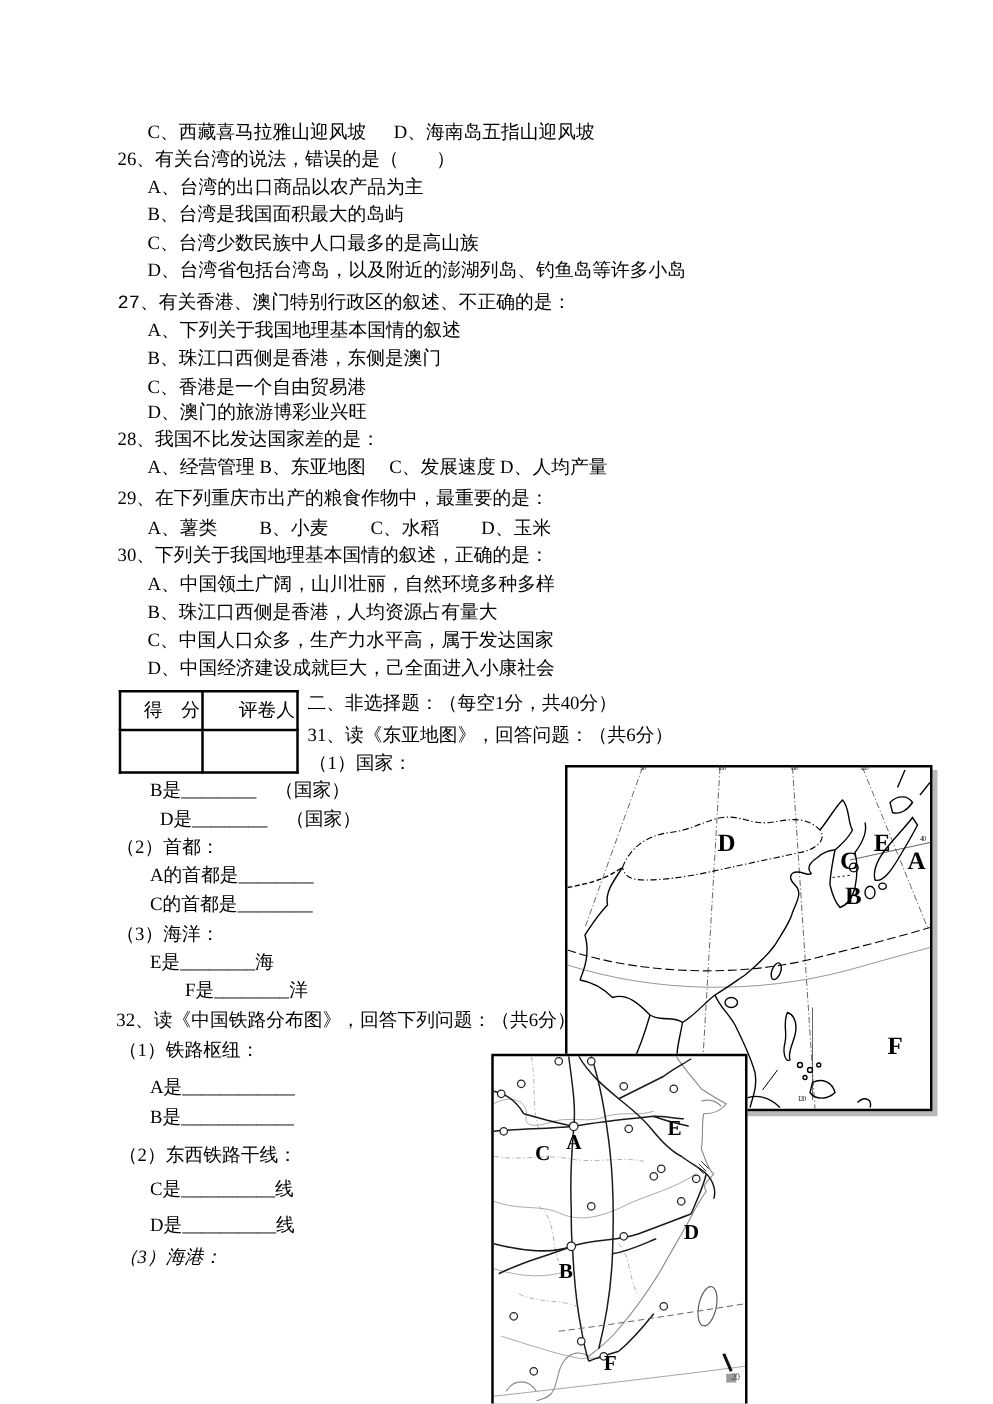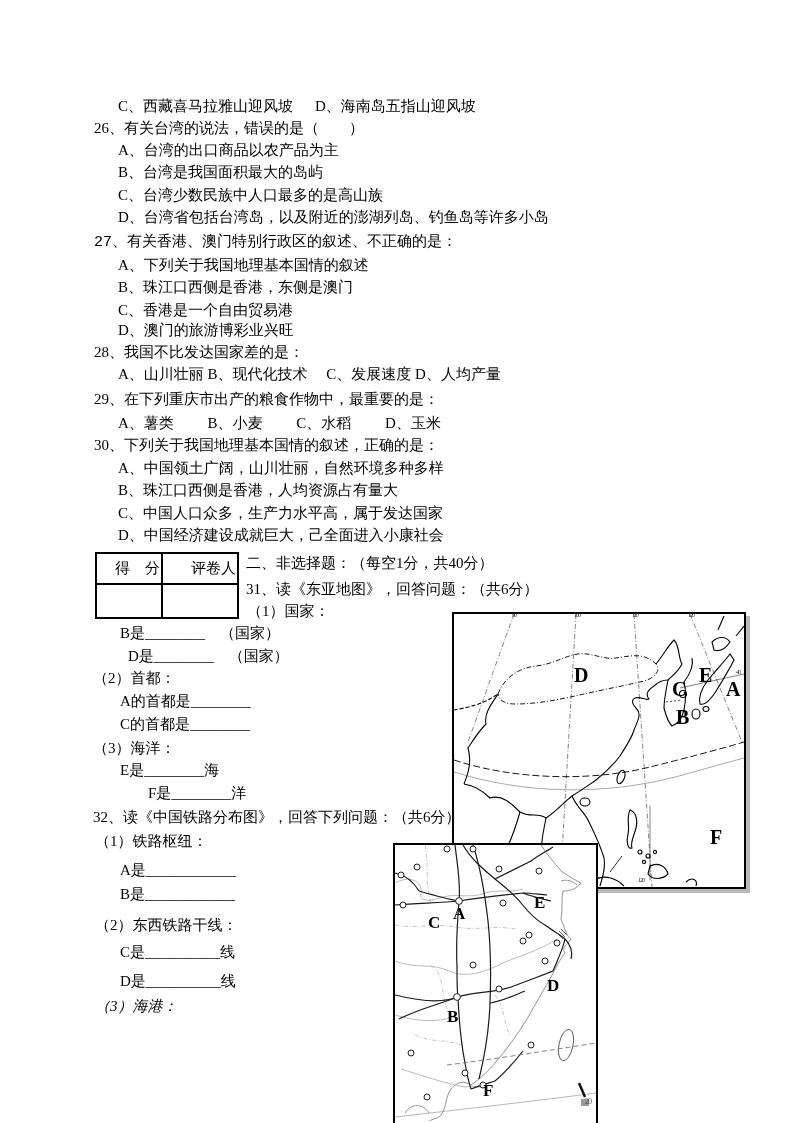--- a/index.html
+++ b/index.html
@@ -38,21 +38,21 @@
   <div class="ln" style="left:118px;top:184px;">C、台湾少数民族中人口最多的是高山族</div>
   <div class="ln" style="left:118px;top:206px;">D、台湾省包括台湾岛，以及附近的澎湖列岛、钓鱼岛等许多小岛</div>
 
   <div class="ln" style="left:94px;top:232px;font-family:Liberation Mono, monospace;">27、有关香港、澳门特别行政区的叙述、不正确的是：</div>
   <div class="ln" style="left:118px;top:254px;">A、下列关于我国地理基本国情的叙述</div>
   <div class="ln" style="left:118px;top:276px;">B、珠江口西侧是香港，东侧是澳门</div>
   <div class="ln" style="left:118px;top:299px;">C、香港是一个自由贸易港</div>
   <div class="ln" style="left:118px;top:319px;">D、澳门的旅游博彩业兴旺</div>
 
   <div class="ln" style="left:94px;top:341px;">28、我国不比发达国家差的是：</div>
-  <div class="ln" style="left:118px;top:363px;">A、山川壮丽  B、现代化技术　  C、发展速度  D、人均产量</div>
+  <div class="ln" style="left:118px;top:363px;">A、经营管理  B、东亚地图　  C、发展速度  D、人均产量</div>
 
   <div class="ln" style="left:94px;top:388px;">29、在下列重庆市出产的粮食作物中，最重要的是：</div>
   <div class="ln" style="left:118px;top:412px;">A、薯类　　 B、小麦　　 C、水稻　　 D、玉米</div>
 
   <div class="ln" style="left:94px;top:434px;">30、下列关于我国地理基本国情的叙述，正确的是：</div>
   <div class="ln" style="left:118px;top:457px;">A、中国领土广阔，山川壮丽，自然环境多种多样</div>
   <div class="ln" style="left:118px;top:479px;">B、珠江口西侧是香港，人均资源占有量大</div>
   <div class="ln" style="left:118px;top:502px;">C、中国人口众多，生产力水平高，属于发达国家</div>
   <div class="ln" style="left:118px;top:524px;">D、中国经济建设成就巨大，己全面进入小康社会</div>
 

